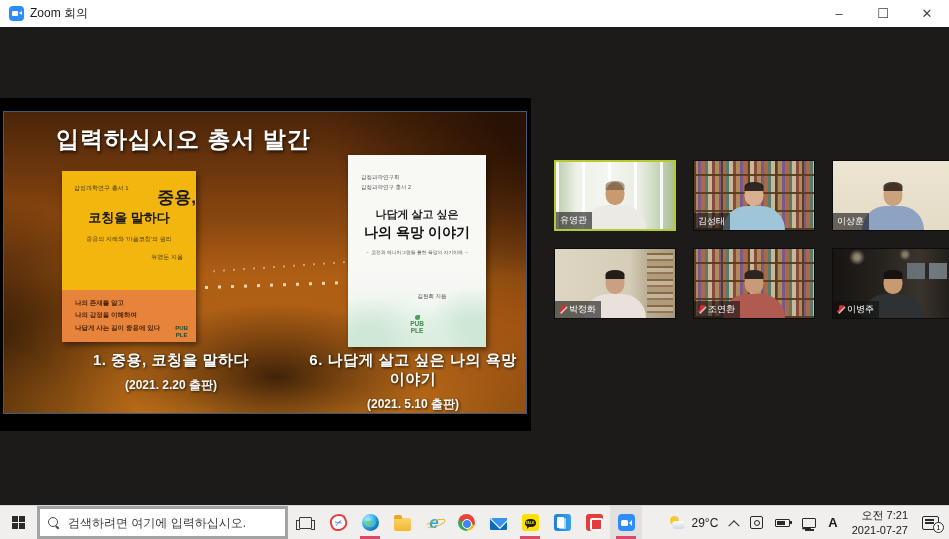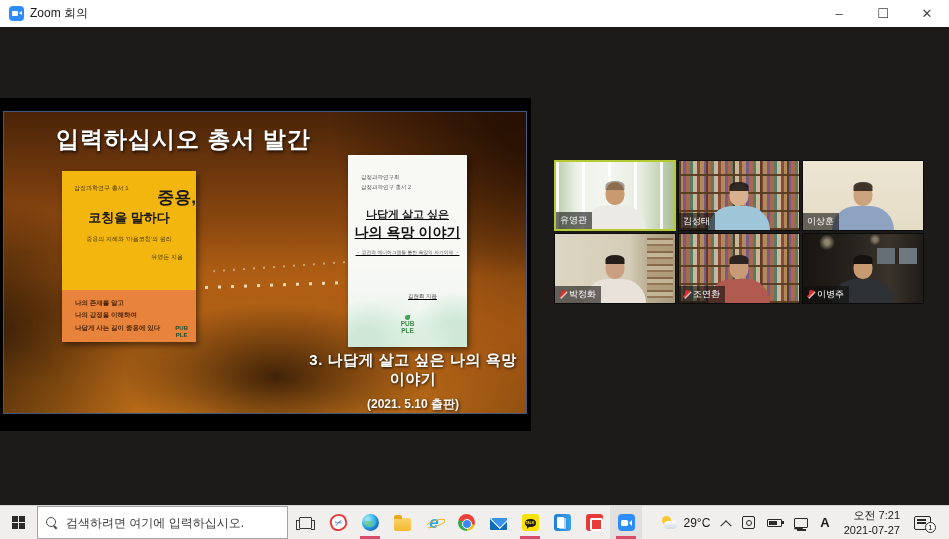--- a/index.html
+++ b/index.html
@@ -41,21 +41,21 @@
   .b1-title1 { padding-top:18px; text-align:right; font-size:17px; font-weight:bold; color:#191919; line-height:1; }
   .b1-title2 { text-align:center; font-size:13px; font-weight:bold; color:#191919; margin-top:3px; }
   .b1-sub { text-align:center; font-size:6px; color:#4a3a10; margin-top:8px; }
   .b1-author { text-align:right; font-size:6px; color:#4a3a10; margin-top:9px; padding-right:13px; }
   .b1-bottom { height:52px; background:#e8833c; position:relative; padding:7px 0 0 13px; }
   .b1-quote { font-size:6.5px; font-weight:bold; color:#4a2408; line-height:1.9; }
   .pub-logo1 { position:absolute; right:8px; bottom:4px; font-size:6px; font-weight:bold; color:#1d4d2b; line-height:1.05; text-align:center; }
   .pub-logo1::before { content:''; display:block; width:4px; height:4px; margin:0 auto 1px; background:#e8832c; border-radius:50% 50% 0 50%; }
 
   
-  .book2 { position:absolute; left:344px; top:43px; width:119px; height:192px; background:#f8f8f5; box-shadow:2px 3px 6px rgba(0,0,0,.5); overflow:hidden;text-decoration:underline; }
+  .book2 { position:absolute; left:344px; top:43px; width:138px; height:192px; background:#f8f8f5; box-shadow:2px 3px 6px rgba(0,0,0,.5); overflow:hidden; }
   .book2::after { content:''; position:absolute; left:0; bottom:0; width:100%; height:42%;
     background:
       radial-gradient(circle at 15% 95%, #cfe7d6 12%, transparent 34%),
       radial-gradient(circle at 55% 110%, #dbeee0 18%, transparent 42%),
       radial-gradient(circle at 90% 85%, #cfe7d6 12%, transparent 34%),
       radial-gradient(circle at 35% 70%, #e7f3ea 10%, transparent 30%),
       linear-gradient(180deg, rgba(248,248,245,0), #eef6ef 70%); }
   .b2-series { position:absolute; left:13px; top:17px; font-size:5.5px; color:#555; line-height:1.9; z-index:2; }
   .b2-title1 { margin-top:52px; text-align:center; font-size:11px; font-weight:bold; color:#222; position:relative; z-index:2; }
   .b2-title2 { text-align:center; font-size:14px; font-weight:bold; color:#111; margin-top:2px; position:relative; z-index:2; }
@@ -65,21 +65,21 @@
   .pub-logo2::before { content:''; display:block; width:5px; height:5px; margin:0 auto 1px; background:#4aa05a; border-radius:50% 0 50% 50%; }
 
   
   .caption { position:absolute; top:239px; text-align:center; color:#fff; text-shadow:1px 1px 3px rgba(0,0,0,.8); }
   .cap1 { left:36px; width:262px; }
   .cap2 { left:296px; width:226px; }
   .cap-title { font-size:15px; font-weight:bold; letter-spacing:.5px; }
   .cap-date { font-size:12px; font-weight:bold; margin-top:7px; opacity:.95; }
 
   
-  .grid { position:absolute; left:554px; top:133px; width:374px; display:grid; grid-template-columns:repeat(3,122px); grid-auto-rows:71px; gap:2px; }
+  .grid { position:absolute; left:554px; top:133px; width:374px; display:grid; grid-template-columns:repeat(3,122px); grid-auto-rows:71px; gap:17px; }
   .tile { position:relative; background:#333; overflow:hidden; border:1px solid #0c0c0c; }
   .tile.active { border:2px solid #b5c932; }
   .namebar { position:absolute; left:0; bottom:0; display:flex; align-items:center; gap:3px; padding:2px 5px 2px 4px; background:rgba(15,15,15,.6); color:#fff; font-size:9px; z-index:3; }
   .mute-icon { position:relative; width:7px; height:9px; flex:0 0 auto; }
   .mute-icon::before { content:''; position:absolute; left:2px; top:0; width:3.5px; height:6px; background:#e02b2b; border-radius:2px; }
   .mute-icon::after { content:''; position:absolute; left:-1px; top:3px; width:9px; height:1.5px; background:#e02b2b; transform:rotate(-45deg); box-shadow:0 1.5px 0 rgba(255,255,255,.7); }
   .pr { position:absolute; left:0; bottom:0; width:100%; height:100%; z-index:1; }
   .head { position:absolute; left:50%; transform:translateX(-50%); bottom:24px; width:19px; height:23px; border-radius:50% 50% 46% 46%; background:var(--skin,#c89a72); }
   .head::before { content:''; position:absolute; left:0; top:-1px; width:100%; height:9px; border-radius:50% 50% 0 0; background:var(--hair,rgba(40,30,24,.85)); }
   .torso { position:absolute; left:50%; transform:translateX(-50%); bottom:0; width:62px; height:24px; border-radius:28px 28px 0 0; background:var(--shirt,#888); }
@@ -113,21 +113,21 @@
       radial-gradient(circle at 60% 8%, rgba(255,240,200,.4) 2%, transparent 6%),
       linear-gradient(90deg,#181512 0%,#26221d 40%,#3a342c 72%,#201c18 100%); }
   .t9::before { content:''; position:absolute; right:6px; top:14px; width:40px; height:16px; background:linear-gradient(90deg,#7a8a96 0 45%, #2a2620 45% 55%, #8a9aa6 55%); opacity:.7; }
   .t9 .head{ --skin:#c89a72; --hair:#15120f; } .t9 .torso{ --shirt:#2e3234; }
 
   
   .taskbar { position:absolute; left:0; top:505px; width:949px; height:34px; background:#f1efee; border-top:1px solid #d8d6d4; display:flex; align-items:stretch; }
   .tb-start { width:37px; display:flex; align-items:center; justify-content:center; }
   .win-logo { width:14px; height:14px; display:grid; grid-template-columns:6px 6px; grid-template-rows:6px 6px; gap:1.5px; }
   .win-logo span { background:#2b2b2b; }
-  .tb-search { width:251px; background:#fff; border:1px solid #a3a3a3; display:flex; align-items:center; padding:0 8px; gap:8px; }
+  .tb-search { width:251px; background:#fff; border:3px solid #a3a3a3; display:flex; align-items:center; padding:0 8px; gap:8px; }
   .mag { position:relative; width:12px; height:12px; flex:0 0 auto; }
   .mag::before { content:''; position:absolute; left:0; top:0; width:8px; height:8px; border:1.5px solid #4a4a4a; border-radius:50%; }
   .mag::after { content:''; position:absolute; left:8px; top:8px; width:4px; height:1.5px; background:#4a4a4a; transform:rotate(45deg); transform-origin:left center; }
   .tb-search input { border:none; outline:none; font-size:12px; color:#333; width:100%; background:transparent; font-family:inherit; }
   .tb-search input::placeholder { color:#3a3a3a; }
   .tb-btn { width:34px; display:flex; align-items:center; justify-content:center; position:relative; }
   .taskview { width:13px; height:12px; border:1.5px solid #3a3a3a; border-radius:1px; position:relative; background:#f1efee; }
   .taskview::before { content:''; position:absolute; left:-4px; top:2px; width:3px; height:8px; border:1.5px solid #3a3a3a; border-right:none; }
   .taskview::after { content:''; position:absolute; right:-4px; top:2px; width:3px; height:8px; border:1.5px solid #3a3a3a; border-left:none; }
   .tb-app { width:32px; display:flex; align-items:center; justify-content:center; position:relative; }
@@ -150,21 +150,21 @@
   .ic-kakao .bub { width:11px; height:8px; background:#1d1d1b; border-radius:45%; position:relative; color:#fae100; font-size:3.5px; font-weight:bold; text-align:center; line-height:8px; }
   .ic-kakao .bub::after { content:''; position:absolute; left:2px; bottom:-2px; border-left:3px solid #1d1d1b; border-bottom:3px solid transparent; }
   .ic-ebook { border-radius:3px; background:linear-gradient(90deg,#1e7fd8,#3aa0e8); }
   .ic-ebook::after { content:''; position:absolute; left:3px; top:3px; width:7px; height:11px; background:#fff; border-radius:1px; box-shadow:2px 1px 0 rgba(255,255,255,.6); }
   .ic-recorder { border-radius:3px; background:#e63b3b; }
   .ic-recorder::after { content:''; position:absolute; left:4px; top:4px; width:9px; height:9px; border:2px solid #fff; border-radius:2px; }
   .ic-zoomapp { border-radius:4px; background:#2d8cff; }
   .ic-zoomapp::before { content:''; position:absolute; left:3px; top:5.5px; width:7px; height:6px; background:#fff; border-radius:1.5px; }
   .ic-zoomapp::after { content:''; position:absolute; right:2.5px; top:5.5px; border-top:3px solid transparent; border-bottom:3px solid transparent; border-right:3.5px solid #fff; }
   
-  .tray { margin-left:auto; display:flex; align-items:center; gap:0; padding-right:12px; }
+  .tray { margin-left:auto; display:flex; align-items:center; gap:0; padding-right:4px; }
   .tray-item { display:flex; align-items:center; justify-content:center; height:34px; padding:0 6px; font-size:12px; color:#1a1a1a; position:relative; }
   .weather-icon { position:relative; width:18px; height:14px; margin-right:5px; }
   .weather-icon::before { content:''; position:absolute; left:1px; top:0; width:9px; height:9px; border-radius:50%; background:#f8c830; }
   .weather-icon::after { content:''; position:absolute; left:3px; top:5px; width:13px; height:8px; border-radius:8px; background:linear-gradient(180deg,#fdfdfd,#cfd8e2); }
   .chev { width:8px; height:8px; border-left:1.6px solid #2a2a2a; border-top:1.6px solid #2a2a2a; transform:rotate(45deg) translate(2px,2px); }
   .rot-icon { width:13px; height:13px; border:1.6px solid #2a2a2a; border-radius:2px; position:relative; }
   .rot-icon::after { content:''; position:absolute; left:3px; top:3px; width:4px; height:4px; border:1.3px solid #2a2a2a; border-radius:50%; }
   .batt { width:15px; height:8px; border:1.4px solid #2a2a2a; border-radius:1px; position:relative; }
   .batt::before { content:''; position:absolute; left:1px; top:1px; width:8px; height:4px; background:#2a2a2a; }
   .batt::after { content:''; position:absolute; right:-3px; top:1.5px; width:2px; height:3px; background:#2a2a2a; }
@@ -226,22 +226,26 @@
         <div class="b2-title1">나답게 살고 싶은</div>
         <div class="b2-title2">나의 욕망 이야기</div>
         <div class="b2-sub">－ 고전과 에니어그램을 통한 욕망의 자기이해 －</div>
         <div class="b2-author">김현희 지음</div>
         <div class="pub-logo2">
           <div>PUB</div>
           <div>PLE</div>
         </div>
       </div>
 
+      <div class="caption cap1">
+        <div class="cap-title">1. 중용, 코칭을 말하다</div>
+        <div class="cap-date">(2021. 2.20 출판)</div>
+      </div>
       <div class="caption cap2">
-        <div class="cap-title">3. 나답게 살고 싶은 나의 욕망 이야기</div>
+        <div class="cap-title">6. 나답게 살고 싶은 나의 욕망 이야기</div>
         <div class="cap-date">(2021. 5.10 출판)</div>
       </div>
     </div>
   </div>
 
   <div class="grid">
     <div class="tile t1 active">
       <div class="pr">
           <div class="head"></div>
           <div class="torso"></div>

